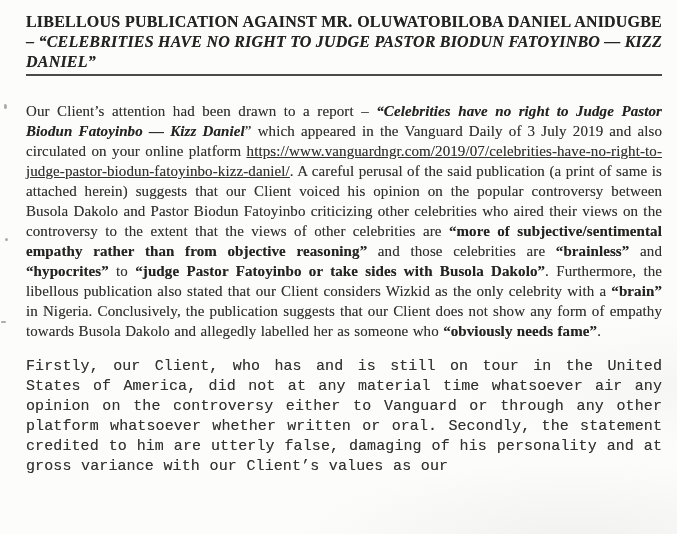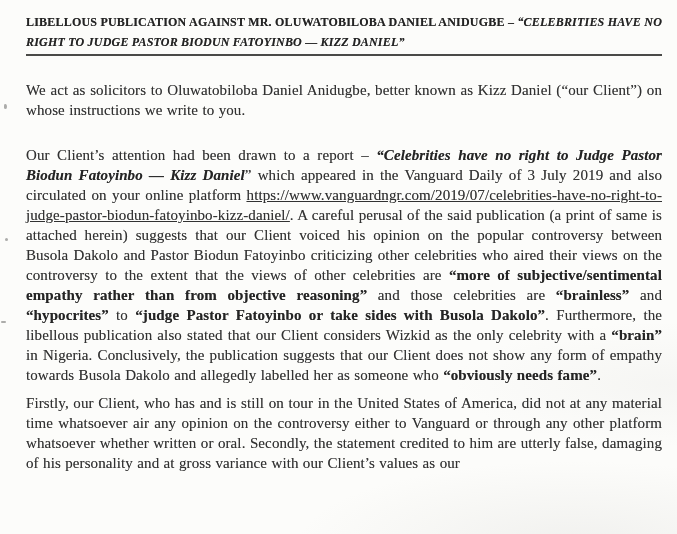--- a/index.html
+++ b/index.html
@@ -17,21 +17,21 @@
     font-family: "Liberation Serif", "DejaVu Serif", serif;
     color: #2f2f2f;
     position: relative;
   }
   .page {
     position: relative;
     padding: 12px 15px 0 26px;
     width: 636px;
   }
   .heading {
-    font-size: 12px;
+    font-size: 16px;
     line-height: 20px;
     font-weight: bold;
     text-align: justify;
     letter-spacing: 0.2px;
     color: #262626;
     text-shadow: 0 0 0.4px rgba(30,30,30,0.55);
   }
   .rule {
     border: none;
     border-top: 2px solid #4a4a48;
@@ -43,21 +43,21 @@
     font-size: 15px;
     line-height: 20px;
     text-align: justify;
     letter-spacing: 0.1px;
     word-spacing: 0.5px;
     color: #323232;
     text-shadow: 0 0 0.4px rgba(40,40,40,0.45);
   }
   p.para.first { margin-top: 24px; }
   p.para.second { margin-top: 25px; }
-  p.para.third { margin-top: 8px; }
+  p.para.third { margin-top: 16px; font-family: Liberation Mono, monospace; }
   .b { font-weight: bold; color: #242424; }
   .i { font-style: italic; }
   .u { text-decoration: underline; overflow-wrap: anywhere; }
   .speck {
     position: absolute;
     background: #6a6a68;
     border-radius: 50%;
     opacity: 0.55;
   }
   .speck-1 { left: 4px; top: 104px; width: 3px; height: 5px; border-radius: 40% 60% 60% 40%; }
@@ -66,21 +66,20 @@
 </style>
 </head>
 <body>
 
 <div class="page">
 
   <div class="heading"><span class="b">LIBELLOUS PUBLICATION AGAINST MR. OLUWATOBILOBA DANIEL ANIDUGBE – </span><span class="b i">“CELEBRITIES HAVE NO RIGHT TO JUDGE PASTOR BIODUN FATOYINBO — KIZZ DANIEL”</span></div>
 
   <hr class="rule">
 
-  <p class="para first"><span>We act as solicitors to Oluwatobiloba Daniel Anidugbe, better known as Kizz Daniel (“our Client”) on whose instructions we write to you.</span></p>
 
   <p class="para second"><span>Our Client’s attention had been drawn to a report – </span><span class="b i">“Celebrities have no right to Judge Pastor Biodun Fatoyinbo — Kizz Daniel</span><span>” which appeared in the Vanguard Daily of 3 July 2019 and also circulated on your online platform </span><span class="u">https://www.vanguardngr.com/2019/07/celebrities-have-no-right-to-judge-pastor-biodun-fatoyinbo-kizz-daniel/</span><span>. A careful perusal of the said publication (a print of same is attached herein) suggests that our Client voiced his opinion on the popular controversy between Busola Dakolo and Pastor Biodun Fatoyinbo criticizing other celebrities who aired their views on the controversy to the extent that the views of other celebrities are </span><span class="b">“more of subjective/sentimental empathy rather than from objective reasoning”</span><span> and those celebrities are </span><span class="b">“brainless”</span><span> and </span><span class="b">“hypocrites”</span><span> to </span><span class="b">“judge Pastor Fatoyinbo or take sides with Busola Dakolo”</span><span>. Furthermore, the libellous publication also stated that our Client considers Wizkid as the only celebrity with a </span><span class="b">“brain”</span><span> in Nigeria. Conclusively, the publication suggests that our Client does not show any form of empathy towards Busola Dakolo and allegedly labelled her as someone who </span><span class="b">“obviously needs fame”</span><span>.</span></p>
 
   <p class="para third"><span>Firstly, our Client, who has and is still on tour in the United States of America, did not at any material time whatsoever air any opinion on the controversy either to Vanguard or through any other platform whatsoever whether written or oral. Secondly, the statement credited to him are utterly false, damaging of his personality and at gross variance with our Client’s values as our</span></p>
 
 </div>
 
 <div class="speck speck-1"></div>
 <div class="speck speck-2"></div>
 <div class="speck speck-3"></div>

